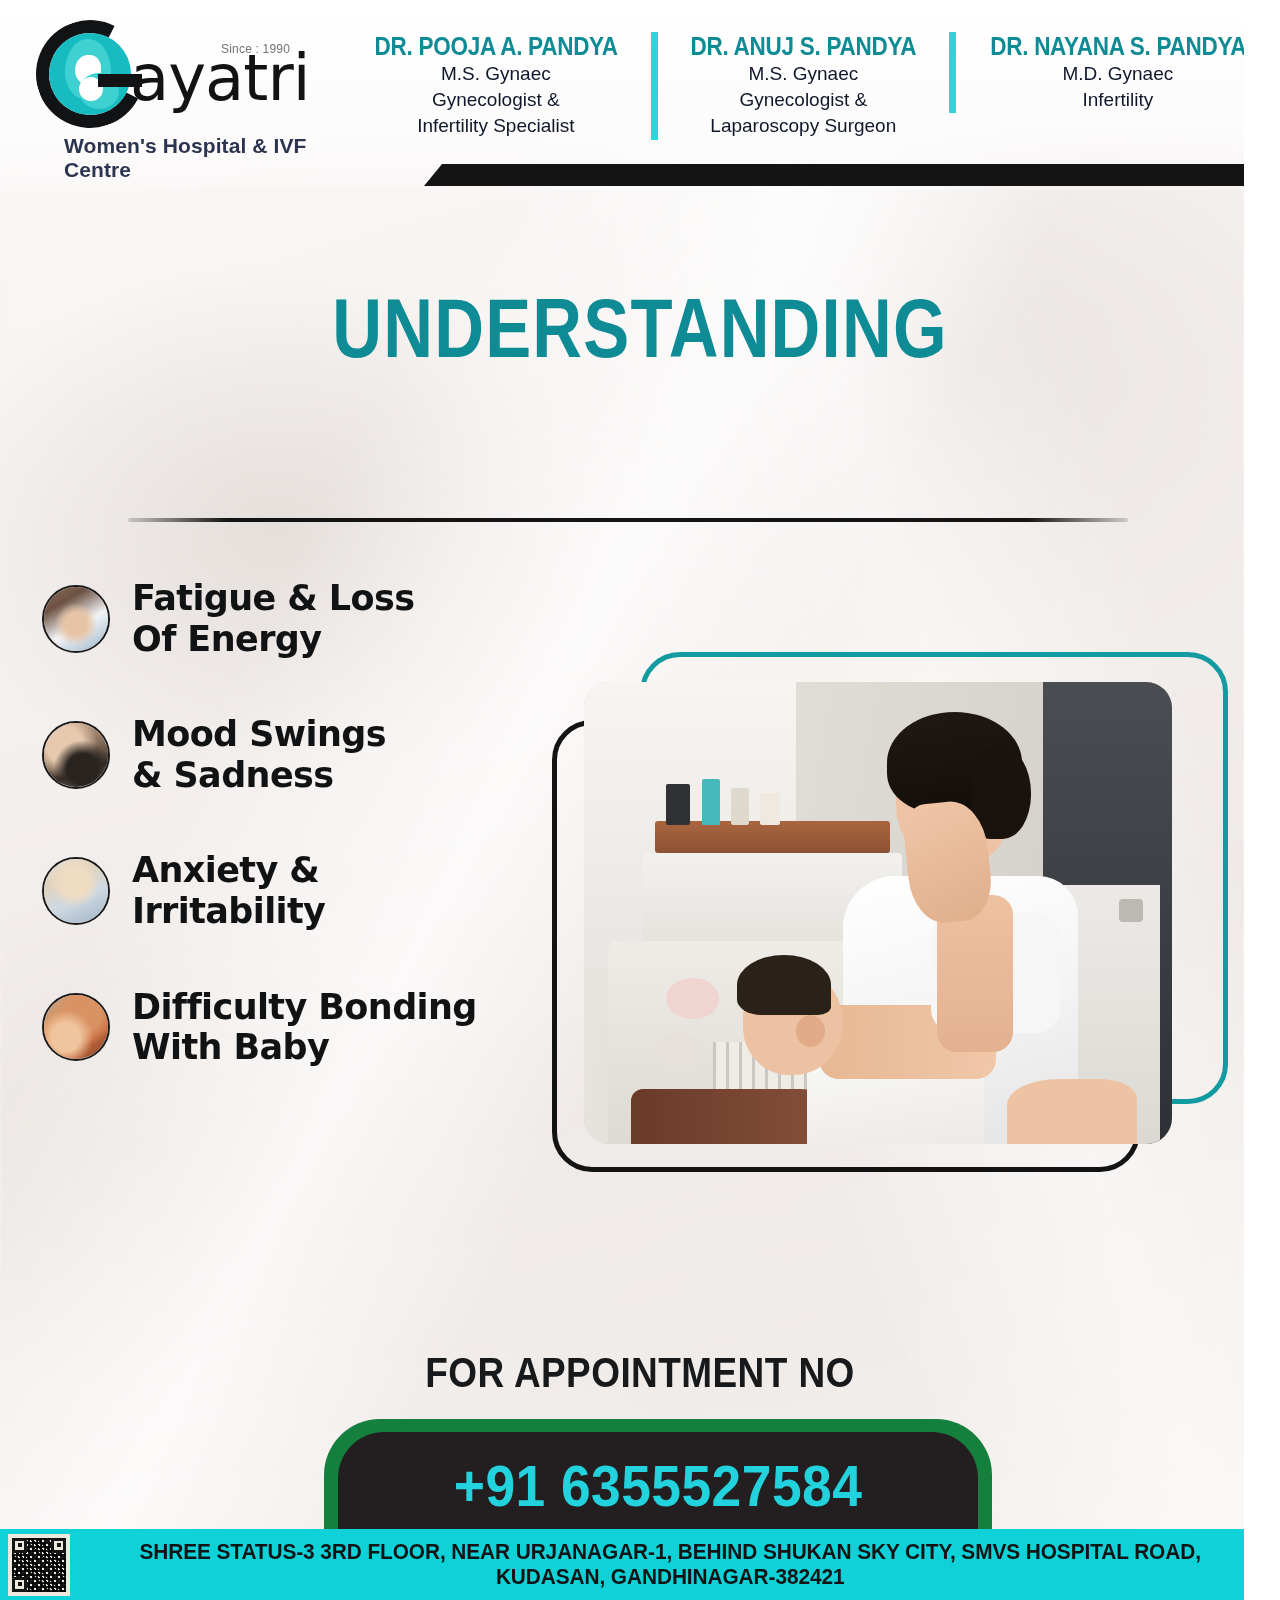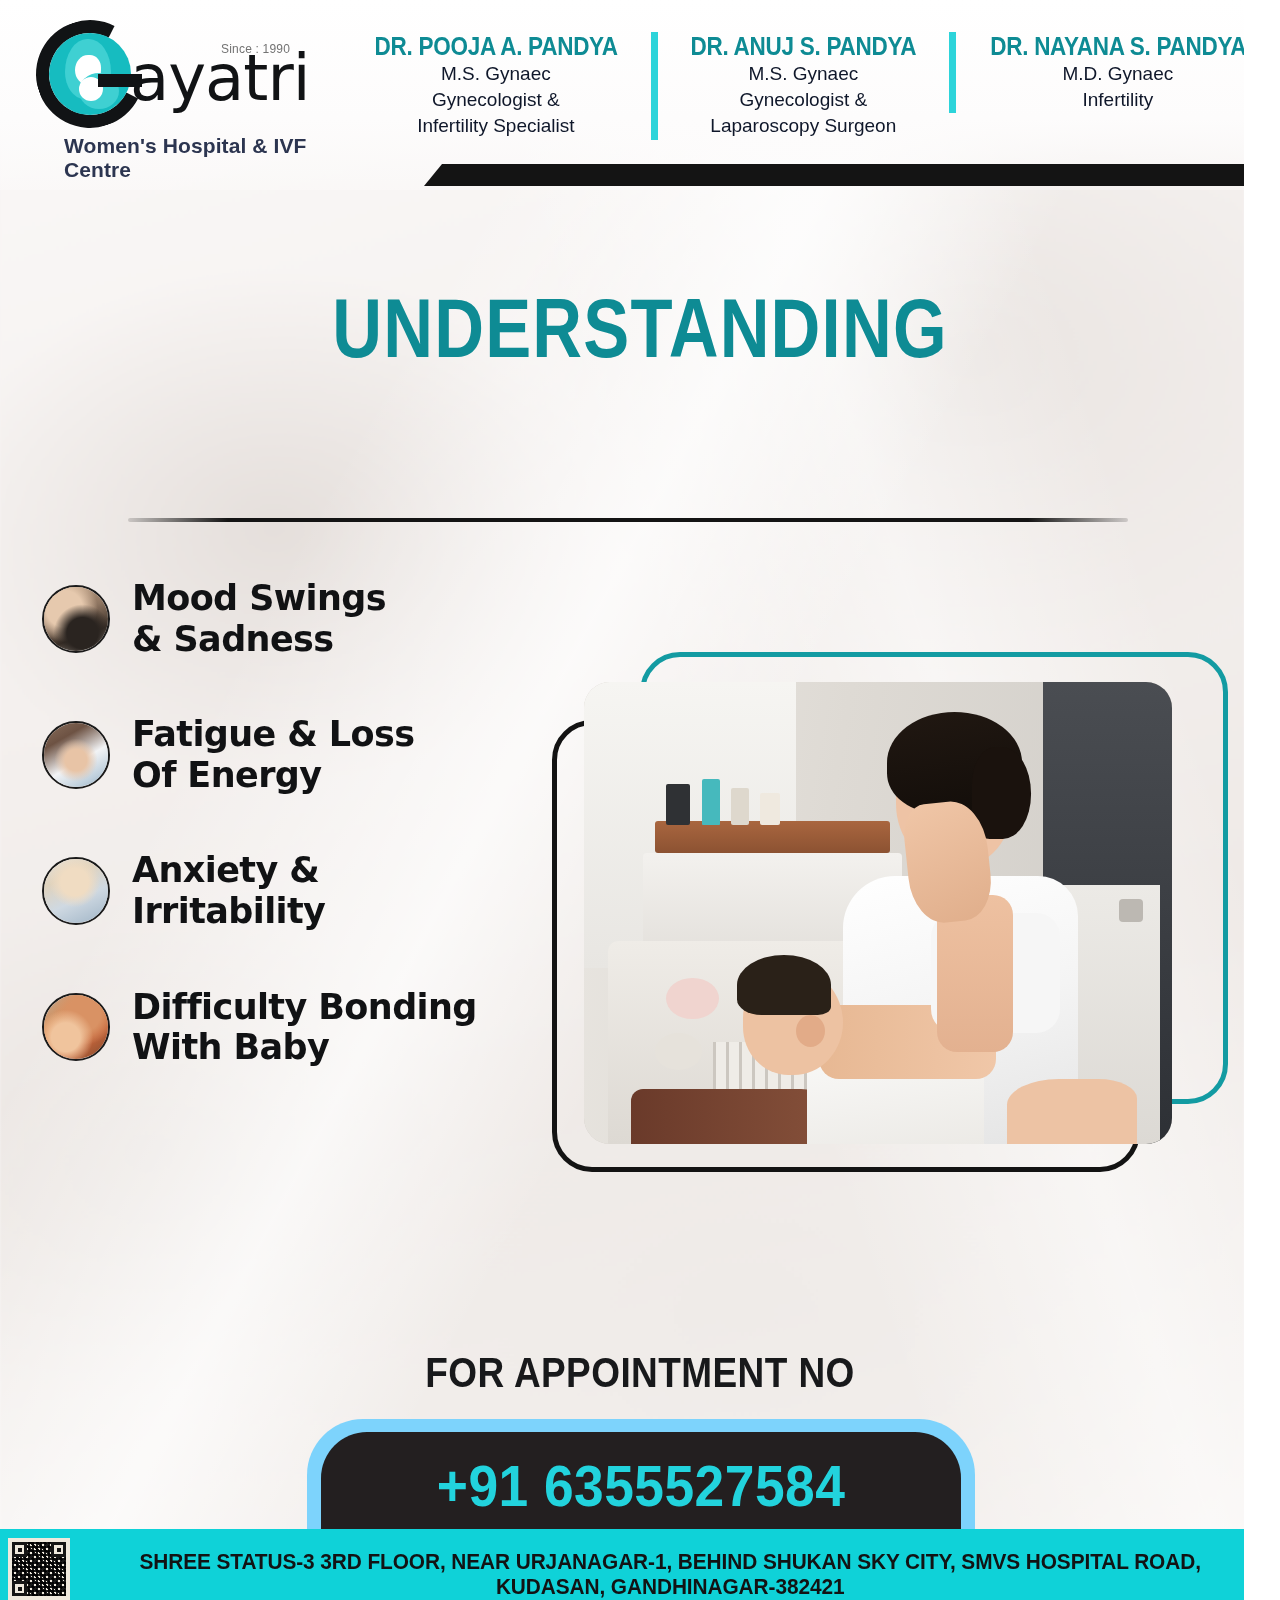--- a/index.html
+++ b/index.html
@@ -348,23 +348,23 @@
     text-align:center;
     font-size:43px; font-weight:700;
     color:#18191b;
     letter-spacing:.5px;
     transform:scaleX(.86);
     z-index:5;
     font-family:"Liberation Sans", sans-serif;
   }
 
   .phone-pill {
-    position:absolute; left:307px; top:1419px;
+    position:absolute; left:324px; top:1419px;
     width:668px; height:112px;
-    background:#7dd3fc;
+    background:#15803d;
     border-radius:56px 56px 0 0;
     z-index:5;
   }
   .phone-inner {
     position:absolute; left:14px; top:13px;
     width:640px; height:99px;
     background:#231f20;
     border-radius:46px 46px 0 0;
     display:flex; align-items:center; justify-content:center;
   }
@@ -374,21 +374,21 @@
     letter-spacing:.5px;
     transform:scaleX(.92) translateY(4px);
     font-family:"Liberation Sans", sans-serif;
   }
 
   
   .footer {
     position:absolute; left:0; bottom:0;
     width:1280px; height:71px;
     background:#0fd2d8;
-    display:flex; align-items:flex-end;
+    display:flex; align-items:center;
     z-index:7;
   }
   .qr {
     flex:0 0 auto;
     width:62px; height:62px;
     margin-left:8px;
     background:#efe9dd;
     padding:4px;
   }
   .qr-grid {
@@ -477,32 +477,32 @@
 
   <div class="title-wrap">
     <div class="title-top">UNDERSTANDING</div>
     <div class="title-rule"></div>
   </div>
 
   <div class="symptoms">
 
     <div class="symptom">
       <div class="sym-thumb">
+          <div class="ph ph2"></div>
+        </div>
+      <div class="sym-label" style="white-space:pre-line">Fatigue &amp; Loss
+Of Energy</div>
+    </div>
+
+    <div class="symptom">
+      <div class="sym-thumb">
           <div class="ph ph1"></div>
         </div>
       <div class="sym-label" style="white-space:pre-line">Mood Swings
 &amp; Sadness</div>
-    </div>
-
-    <div class="symptom">
-      <div class="sym-thumb">
-          <div class="ph ph2"></div>
-        </div>
-      <div class="sym-label" style="white-space:pre-line">Fatigue &amp; Loss
-Of Energy</div>
     </div>
 
     <div class="symptom">
       <div class="sym-thumb">
           <div class="ph ph4"></div>
         </div>
       <div class="sym-label" style="white-space:pre-line">Anxiety &amp;
 Irritability</div>
     </div>
 

